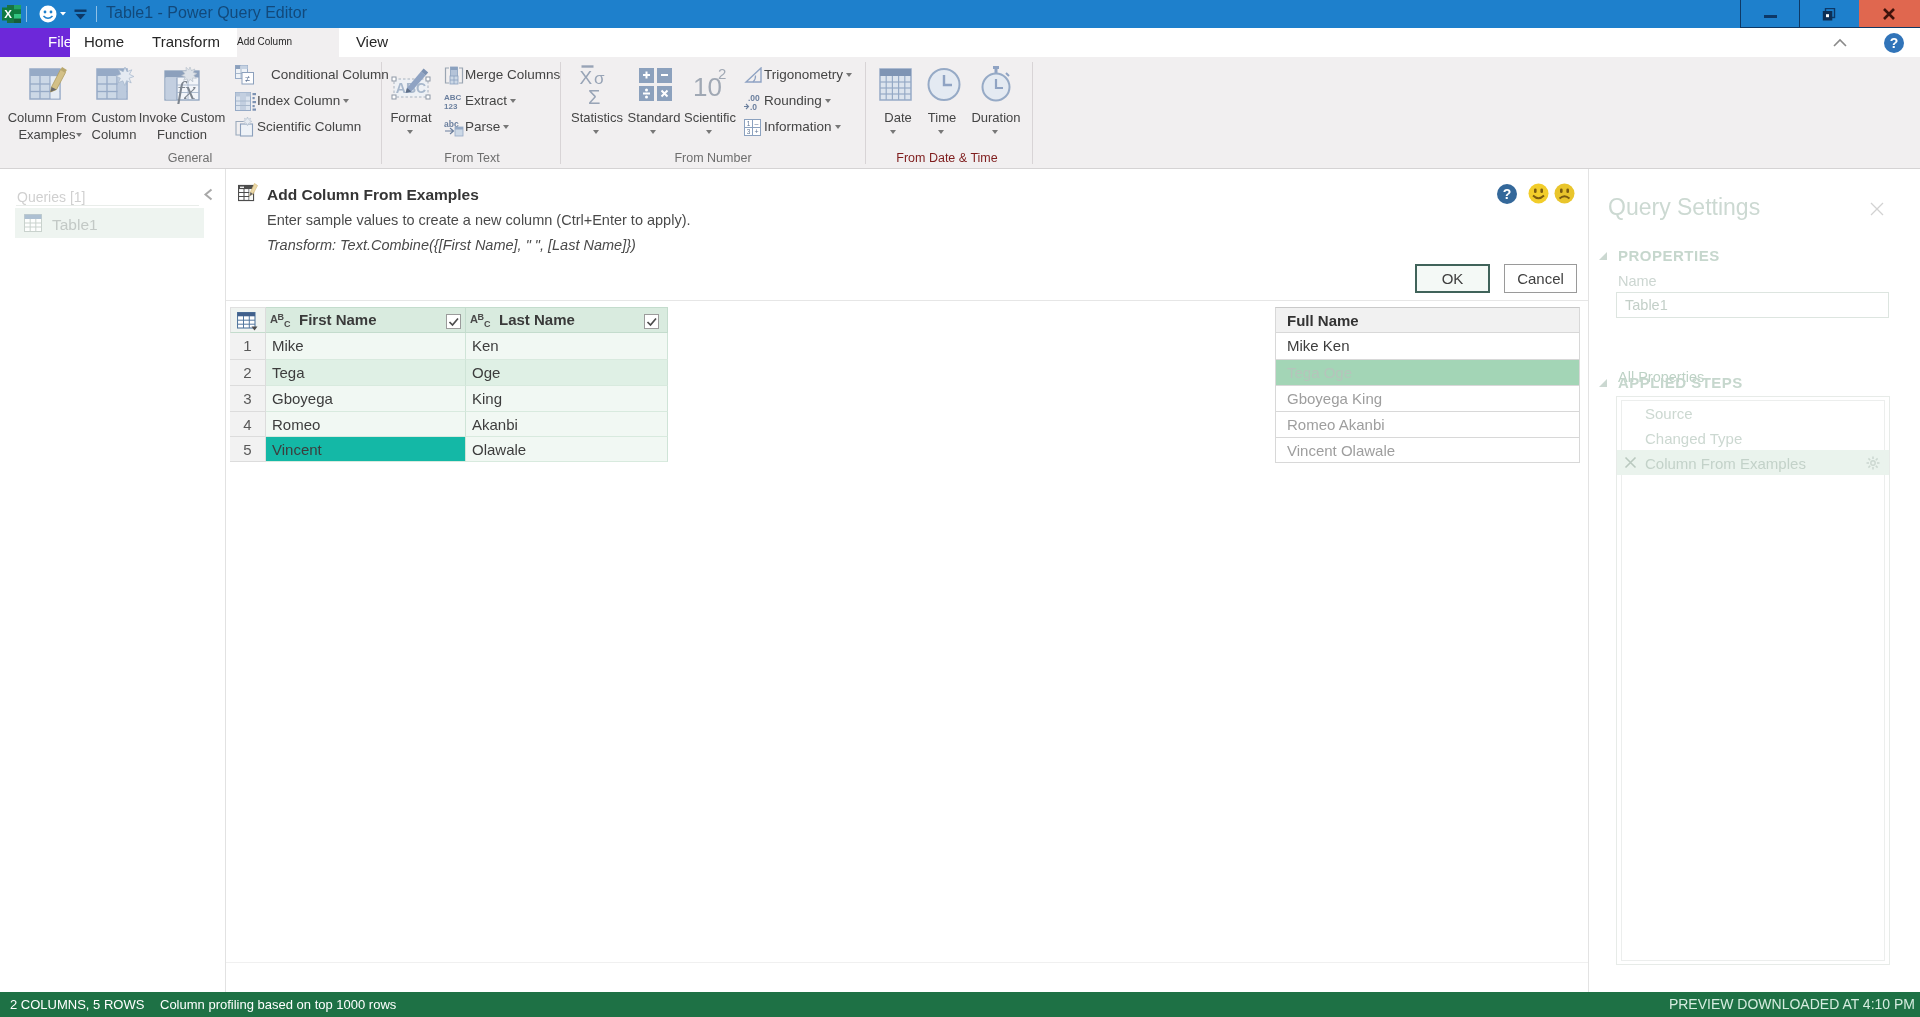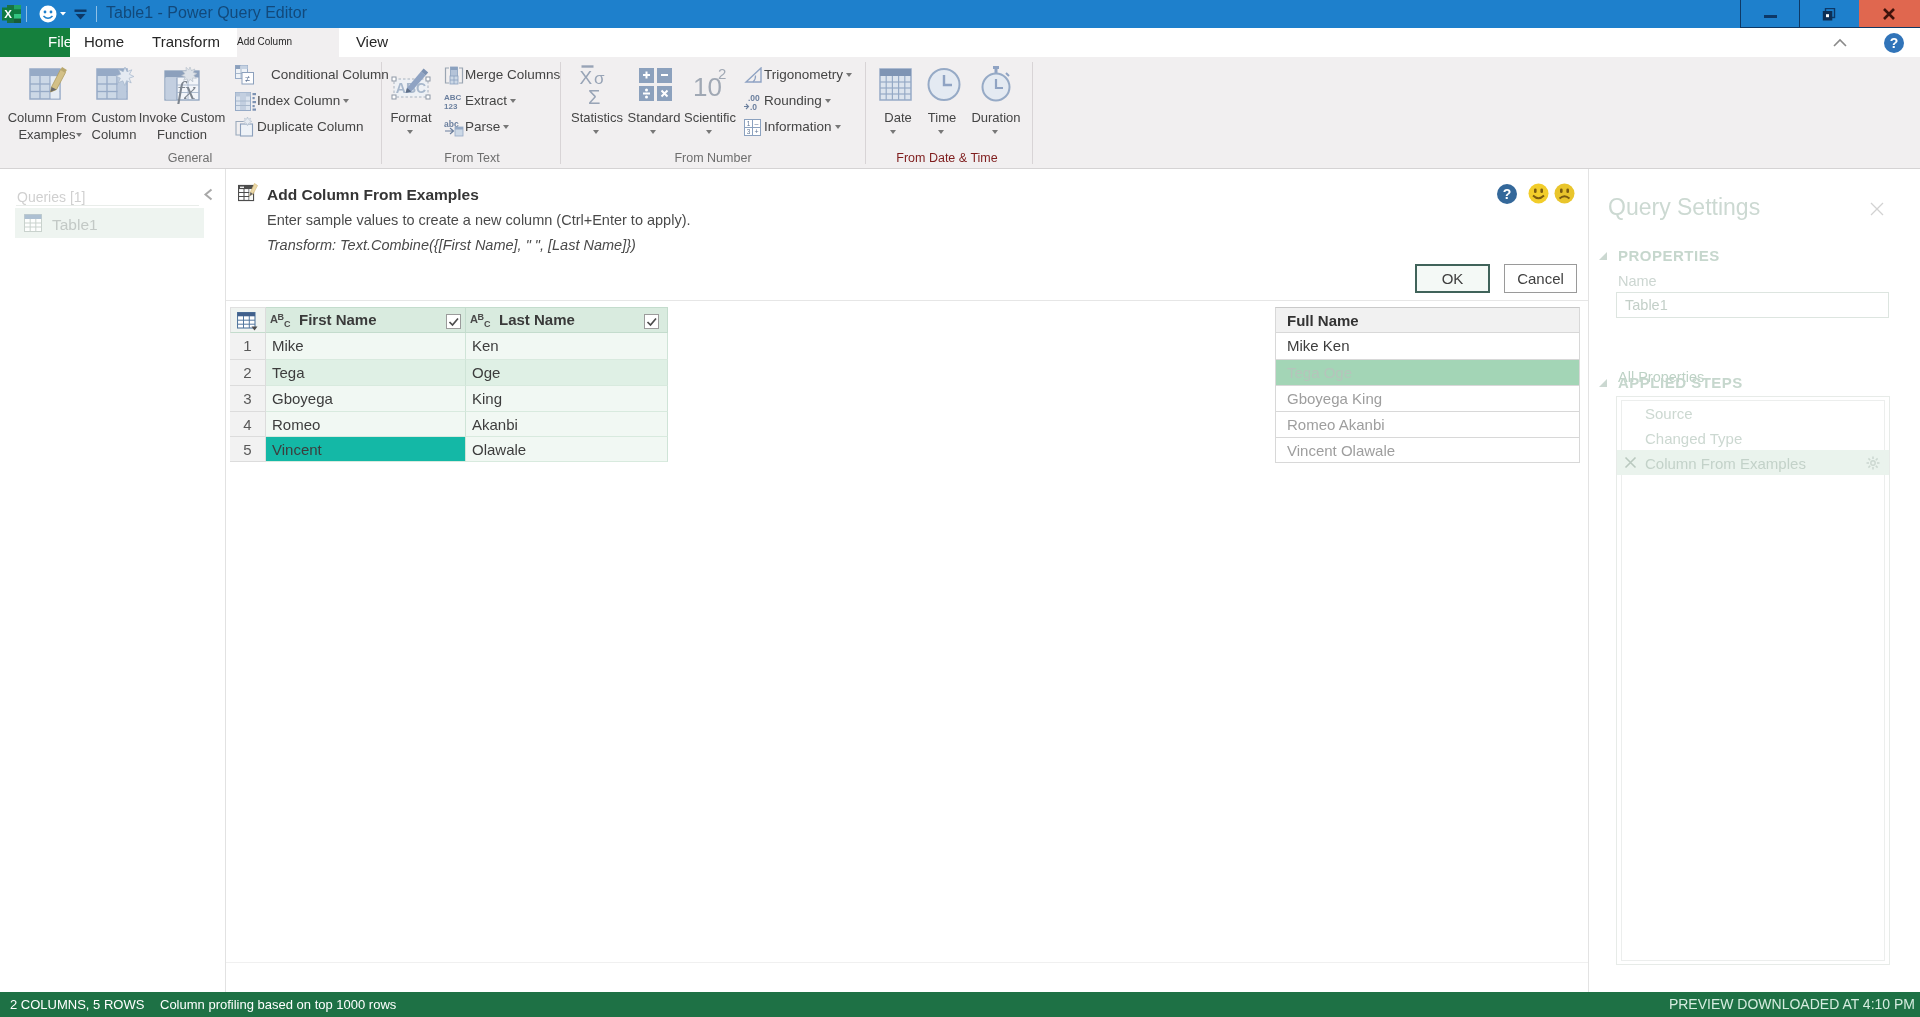--- a/index.html
+++ b/index.html
@@ -47,21 +47,21 @@
     <rect x="0.8" y="3" width="9.5" height="9.5" fill="#0d2f55"></rect>
     <rect x="4" y="6.2" width="3" height="3" fill="#fff"></rect>
   </svg>
   <div class="abs" style="left:1859px;top:0;width:61px;height:27px;background:#e0674f;"></div>
   <svg class="abs" style="left:1882px;top:7px;" width="14" height="14" viewBox="0 0 14 14">
     <path d="M2 2 L12 12 M12 2 L2 12" stroke="#3f130c" stroke-width="2.6"></path>
   </svg>
 </div>
 
 <div class="abs" id="menurow" style="left:0;top:28px;width:1920px;height:29px;background:#fff;">
-  <div class="abs" style="left:0;top:0;width:70px;height:29px;background:#15803d;color:#fff;font-size:15px;text-align:right;line-height:28px;padding-left:48px;">File</div>
+  <div class="abs" style="left:0;top:0;width:70px;height:29px;background:#6d28d9;color:#fff;font-size:15px;text-align:right;line-height:28px;padding-left:48px;">File</div>
   <div class="abs" style="left:237px;top:0;width:102px;height:29px;background:#f1eff0;"></div>
   <div class="abs" style="left:72px;top:0;width:64px;height:29px;font-size:15px;color:#262626;text-align:center;line-height:28px;">Home</div>
   <div class="abs" style="left:146px;top:0;width:80px;height:29px;font-size:15px;color:#262626;text-align:center;line-height:28px;">Transform</div>
   <div class="abs" style="left:237px;top:0;width:102px;height:29px;font-size:10px;color:#262626;text-align:left;line-height:28px;">Add Column</div>
   <div class="abs" style="left:340px;top:0;width:64px;height:29px;font-size:15px;color:#262626;text-align:center;line-height:28px;">View</div>
 
   <svg class="abs" style="left:1832px;top:10px;" width="16" height="10" viewBox="0 0 16 10">
     <path d="M2 8 L8 2 L14 8" stroke="#8a8a8a" stroke-width="1.6" fill="none"></path>
   </svg>
   <div class="abs" style="left:1884px;top:5px;width:20px;height:20px;border-radius:50%;background:#3174b9;color:#fff;font-size:14px;font-weight:bold;text-align:center;line-height:20px;">?</div>
@@ -261,21 +261,21 @@
       .carb { position:absolute; width:0; height:0; border-left:3.5px solid transparent; border-right:3.5px solid transparent; border-top:4px solid #777; }
     </style>
 
     <div class="bt" style="left:7px;top:52px;width:80px;">Column From<br>Examples</div>
     <div class="carb" style="left:76px;top:76px;"></div>
     <div class="bt" style="left:74px;top:52px;width:80px;">Custom<br>Column</div>
     <div class="bt" style="left:135px;top:52px;width:94px;">Invoke Custom<br>Function</div>
 
     <div class="st" style="left:271px;top:10px;">Conditional Column</div>
     <div class="st" style="left:257px;top:36px;">Index Column<span class="car"></span></div>
-    <div class="st" style="left:257px;top:62px;">Duplicate Column</div>
+    <div class="st" style="left:257px;top:62px;">Scientific Column</div>
 
     <div class="bt" style="left:371px;top:52px;width:80px;">Format</div>
     <div class="carb" style="left:407px;top:73px;"></div>
     <div class="st" style="left:465px;top:10px;">Merge Columns</div>
     <div class="st" style="left:465px;top:36px;">Extract<span class="car"></span></div>
     <div class="st" style="left:465px;top:62px;">Parse<span class="car"></span></div>
 
     <div class="bt" style="left:567px;top:52px;width:60px;">Statistics</div>
     <div class="carb" style="left:593px;top:73px;"></div>
     <div class="bt" style="left:624px;top:52px;width:60px;">Standard</div>

